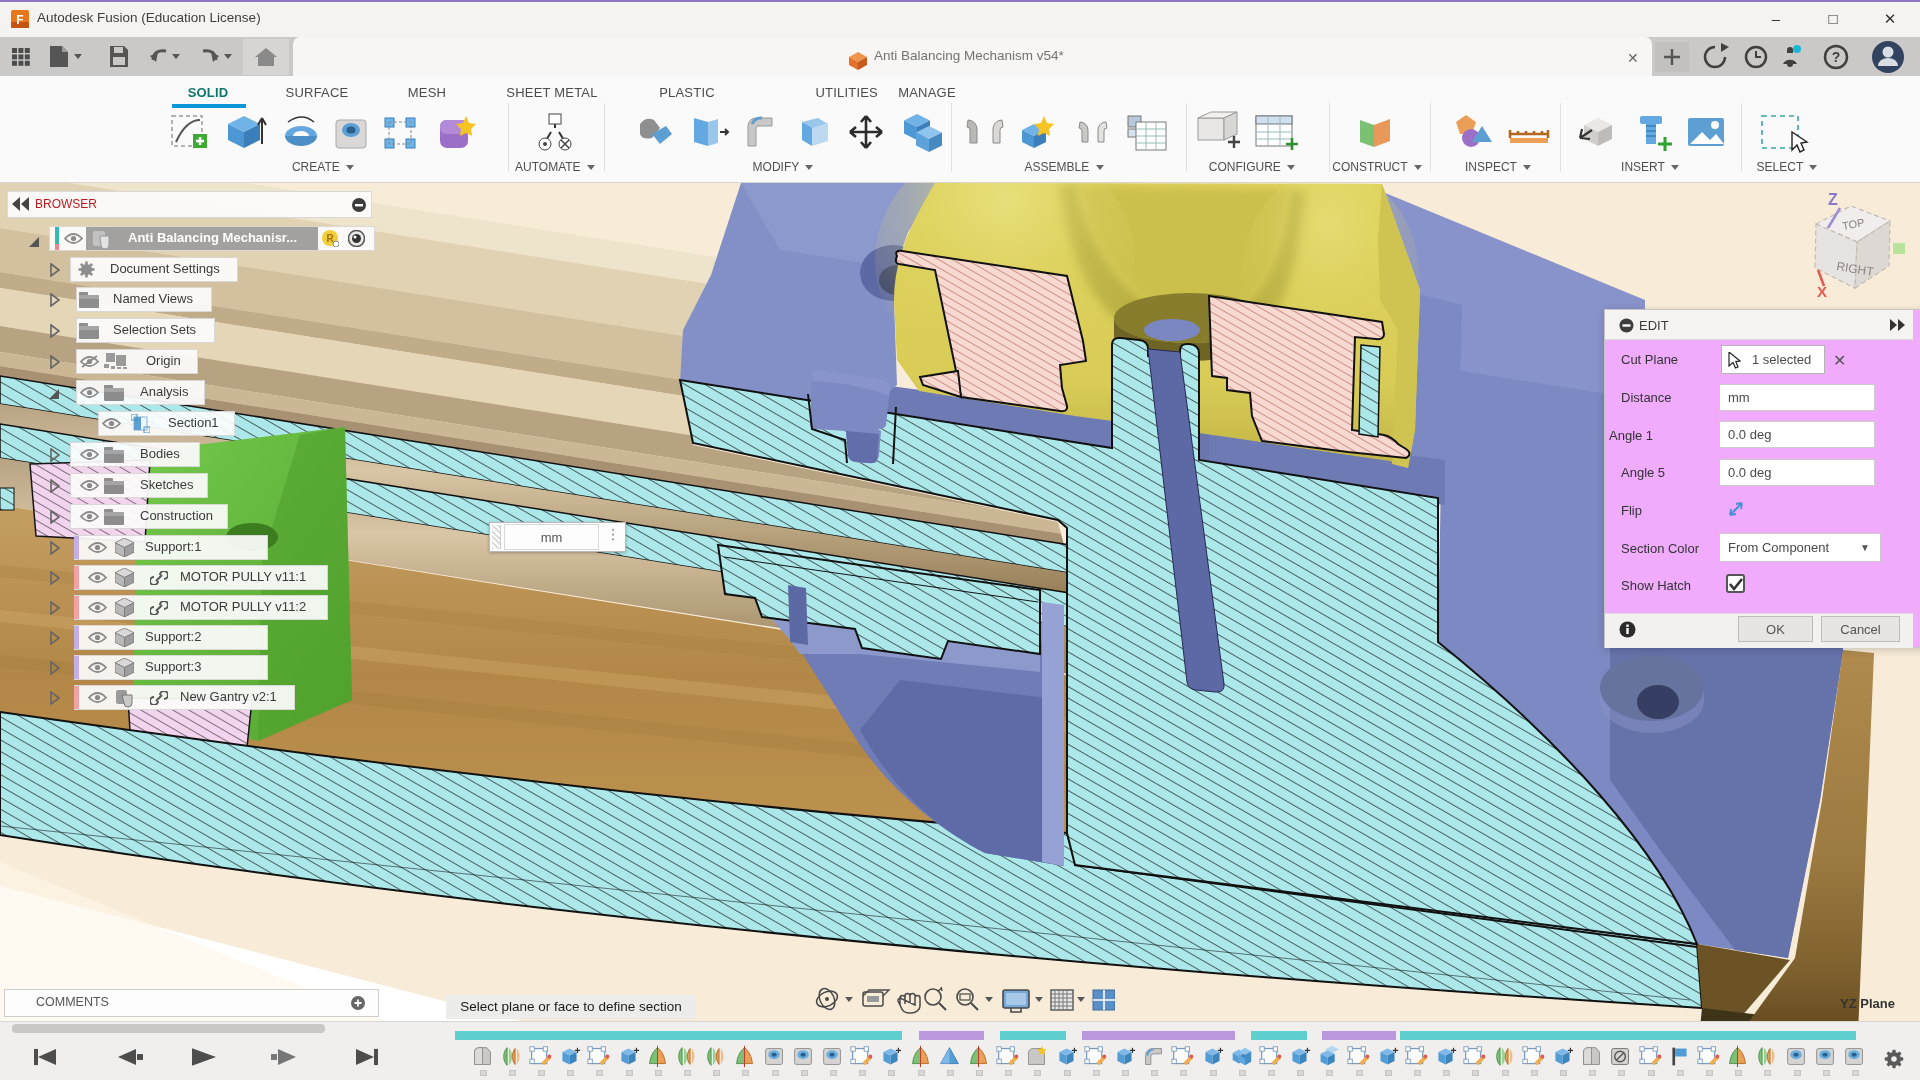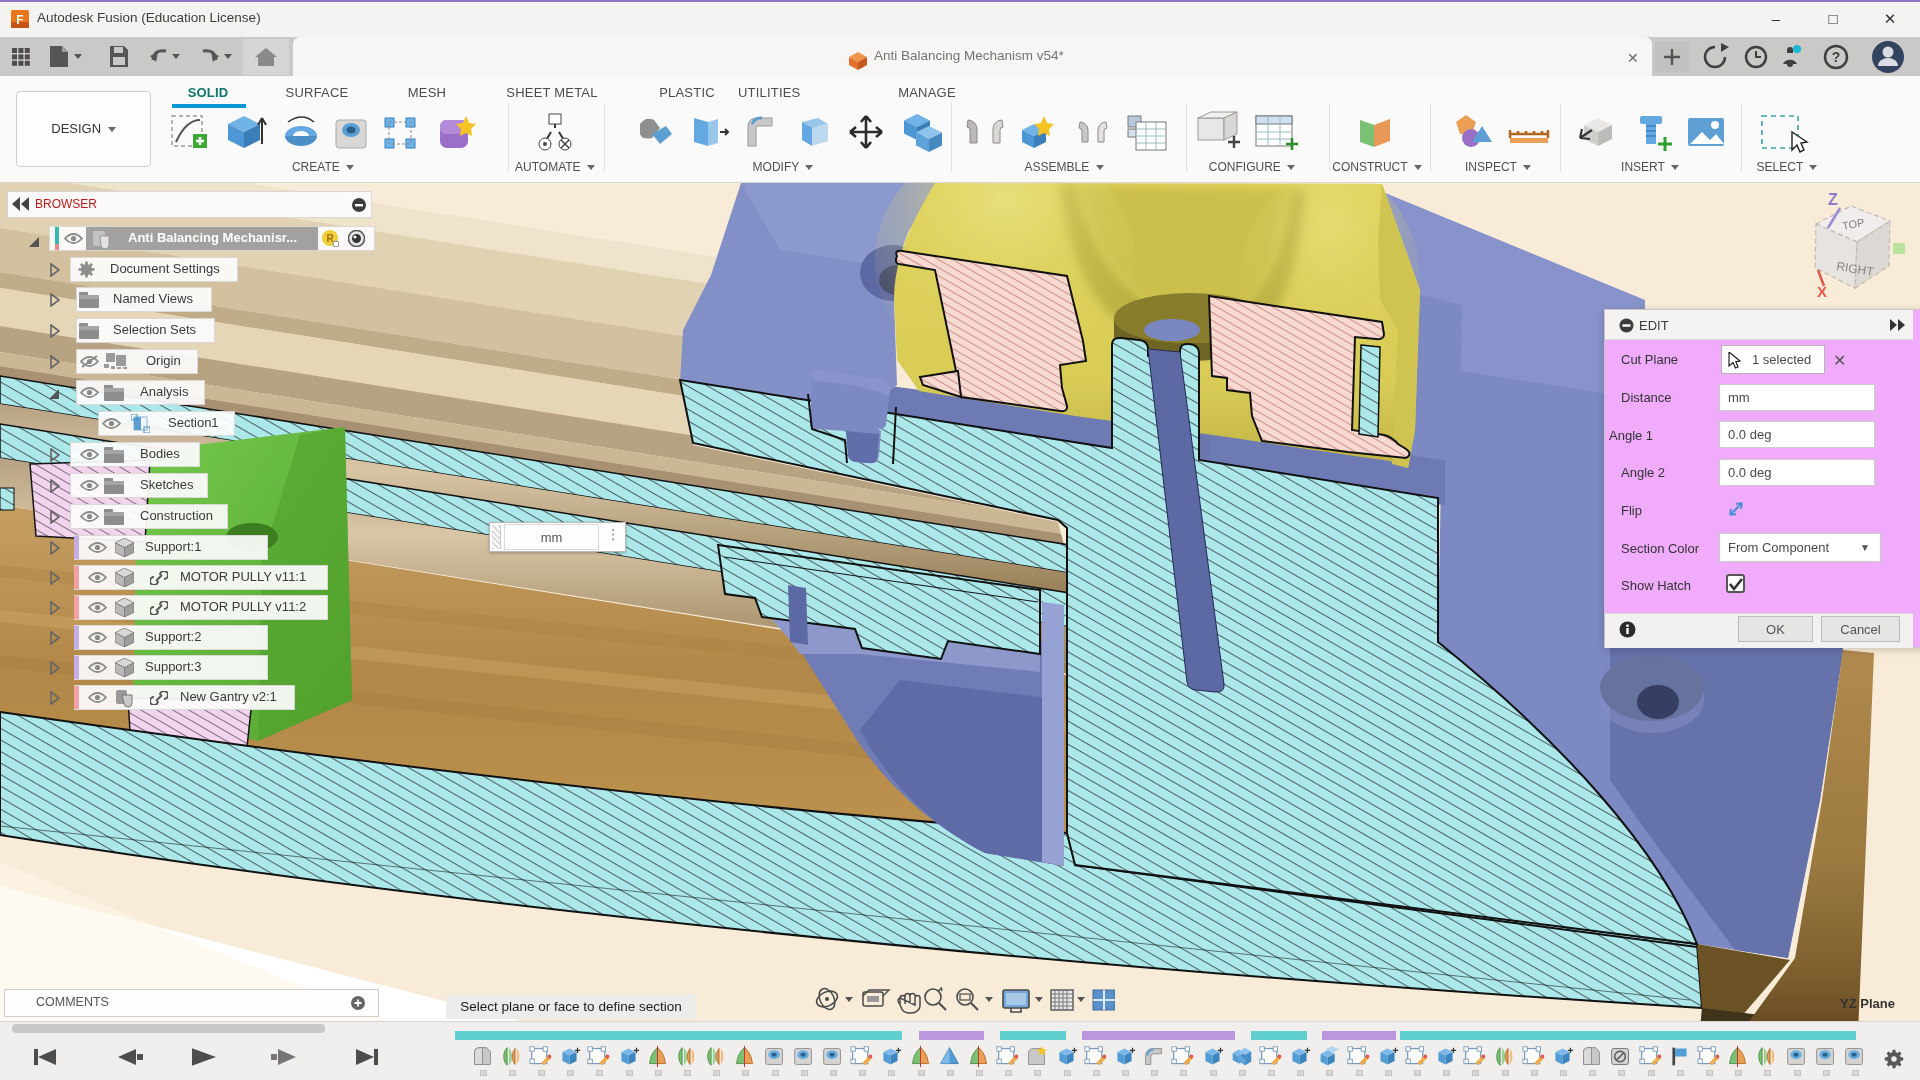--- a/index.html
+++ b/index.html
@@ -234,27 +234,26 @@
       <path d="M147,27 a8,8 0 0 0 -14,0 Z M140,10 a3,3 0 0 1 3,3 v3 h-6 v-3 a3,3 0 0 1 3,-3 M137,27 a3,3 0 0 0 6,0" fill="#3f3f3f"></path>
       <circle cx="147" cy="12" r="4" fill="#19b7d6"></circle>
       <circle cx="186" cy="20" r="11" fill="none" stroke="#3f3f3f" stroke-width="2.5"></circle>
       <text x="186" y="25" font-size="14" font-weight="bold" text-anchor="middle" fill="#3f3f3f">?</text>
       <circle cx="238" cy="20" r="16" fill="#31435f"></circle>
       <circle cx="238" cy="15" r="5.5" fill="#d8dde4"></circle>
       <path d="M228,29 a10,8 0 0 1 20,0 Z" fill="#d8dde4"></path>
     </svg>
     <div class="abs" id="ribbon"></div>
     <div class="abs" style="left:0;top:76px;width:1920px;height:107px;">
-      <div class="abs" id="designbtn">DESIGN <span class="car"></span></div>
       <div class="abs rtab act" style="left:138px;width:140px;text-align:center;">SOLID</div>
       <div class="abs rtab" style="left:247px;width:140px;text-align:center;">SURFACE</div>
       <div class="abs rtab" style="left:357px;width:140px;text-align:center;">MESH</div>
       <div class="abs rtab" style="left:482px;width:140px;text-align:center;">SHEET METAL</div>
       <div class="abs rtab" style="left:617px;width:140px;text-align:center;">PLASTIC</div>
-      <div class="abs rtab" style="left:738px;width:140px;text-align:left;">UTILITIES</div>
+      <div class="abs rtab" style="left:738px;width:140px;text-align:right;">UTILITIES</div>
       <div class="abs rtab" style="left:857px;width:140px;text-align:center;">MANAGE</div>
       <div class="abs" id="solidline"></div>
       <div class="abs gsep" style="left:508px;"></div>
       <div class="abs gsep" style="left:604px;"></div>
       <div class="abs gsep" style="left:951px;"></div>
       <div class="abs gsep" style="left:1186px;"></div>
       <div class="abs gsep" style="left:1329px;"></div>
       <div class="abs gsep" style="left:1430px;"></div>
       <div class="abs gsep" style="left:1560px;"></div>
       <div class="abs gsep" style="left:1741px;"></div>
@@ -634,21 +633,21 @@
       </svg>
       <div class="dlab" style="left:16px;top:42px;">Cut Plane</div>
       <div class="dbox" style="left:116px;top:35px;width:104px;height:29px;border-color:#b5b4b3;"><svg style="position:absolute;left:6px;top:6px" width="13" height="17" viewBox="0 0 13 17">
           <path d="M1,0 L1,14 L5,10.5 L7.5,16 L10,15 L7.8,9.6 L12,9 Z" fill="#fff" stroke="#222" stroke-width="1.2"></path>
         </svg><span style="margin-left:22px;line-height:27px;">1 selected</span></div>
       <div class="abs" style="left:228px;top:41px;font-size:16px;color:#555;">✕</div>
       <div class="dlab" style="left:16px;top:80px;">Distance</div>
       <div class="dbox" style="left:114px;top:74px;width:156px;height:27px;line-height:25px;">mm</div>
       <div class="dlab" style="left:4px;top:118px;">Angle 1</div>
       <div class="dbox" style="left:114px;top:111px;width:156px;height:27px;line-height:25px;">0.0 deg</div>
-      <div class="dlab" style="left:16px;top:155px;">Angle 2</div>
+      <div class="dlab" style="left:16px;top:155px;">Angle 5</div>
       <div class="dbox" style="left:114px;top:149px;width:156px;height:27px;line-height:25px;">0.0 deg</div>
       <div class="dlab" style="left:16px;top:193px;">Flip</div>
       <svg class="abs" style="left:120px;top:188px" width="22" height="22" viewBox="0 0 22 22">
         <path d="M5,17 L17,5 M17,5 l-6,1 M17,5 l-1,6 M5,17 l6,-1 M5,17 l1,-6" stroke="#4a90d9" stroke-width="1.8" fill="none"></path>
         <path d="M9,13 l4,-4" stroke="#4a90d9" stroke-width="1.8"></path>
       </svg>
       <div class="dlab" style="left:16px;top:231px;">Section Color</div>
       <div class="dbox" style="left:114px;top:223px;width:162px;height:29px;line-height:27px;">From Component<span style="position:absolute;right:10px;top:0px;color:#555;font-size:10px;">▼</span></div>
       <div class="dlab" style="left:16px;top:268px;">Show Hatch</div>
       <svg class="abs" style="left:121px;top:264px" width="20" height="20" viewBox="0 0 20 20">

